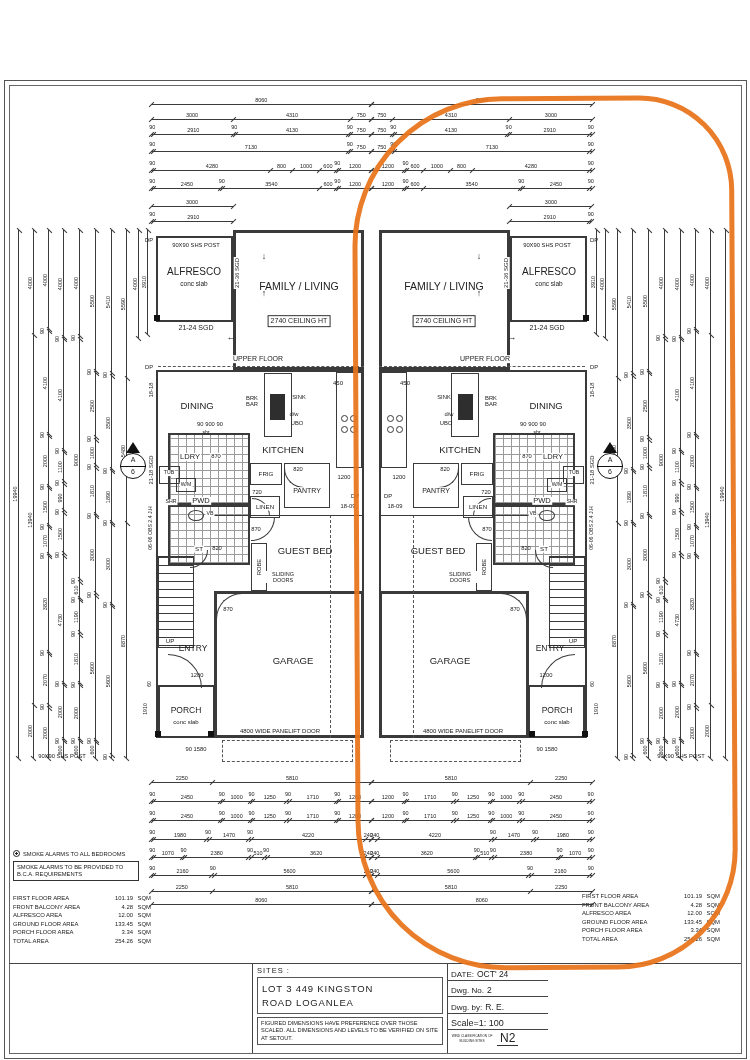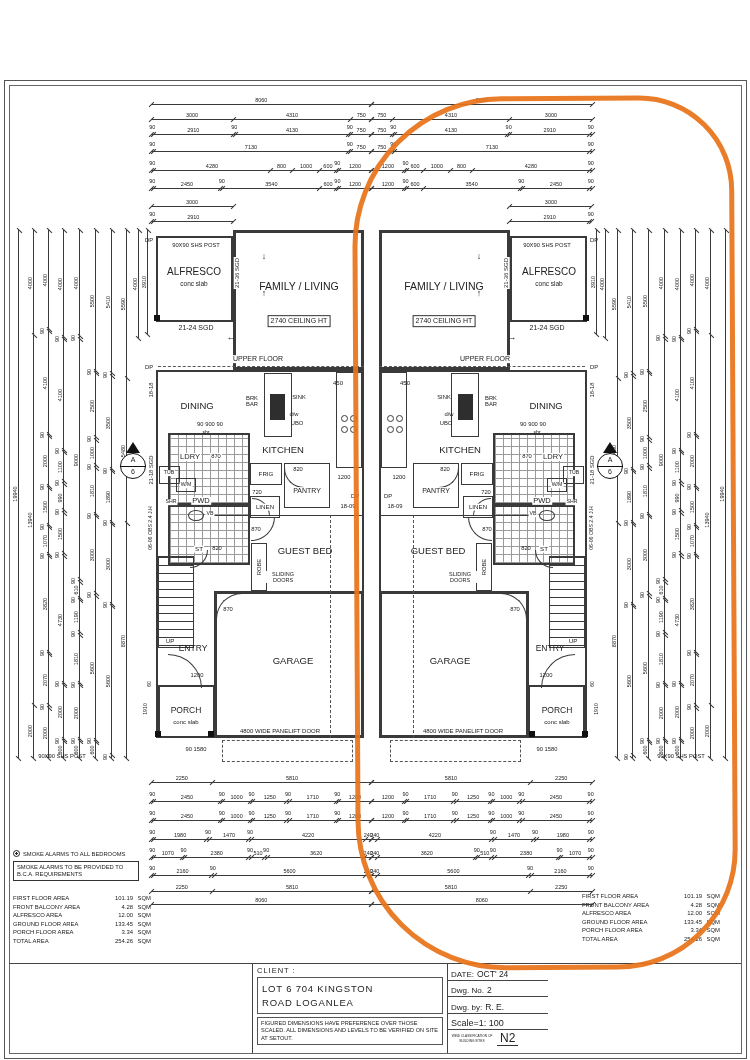--- a/index.html
+++ b/index.html
@@ -1696,23 +1696,23 @@
         <span class="area-label">TOTAL AREA</span>
         <span class="area-val">254.26</span>
         <span class="area-unit">SQM</span>
       </div>
     </div>
 
 
   <div class="tb">
     <div class="tb-cell tb-blank"></div>
     <div class="tb-cell tb-client">
-      <div class="client-label">CLIENT :</div>
+      <div class="client-label">SITES :</div>
       <div class="client-box">
-        <div>LOT 6 704 KINGSTON</div>
+        <div>LOT 3 449 KINGSTON</div>
         <div>ROAD LOGANLEA</div>
       </div>
       <div class="disclaimer">FIGURED DIMENSIONS HAVE PREFERENCE OVER THOSE SCALED. ALL DIMENSIONS AND LEVELS TO BE VERIFIED ON SITE AT SETOUT.</div>
     </div>
     <div class="tb-cell tb-meta">
       <div class="meta-row">
         <span class="meta-label">DATE:</span>
         <span class="meta-val">OCT' 24</span>
       </div>
       <div class="meta-row">

